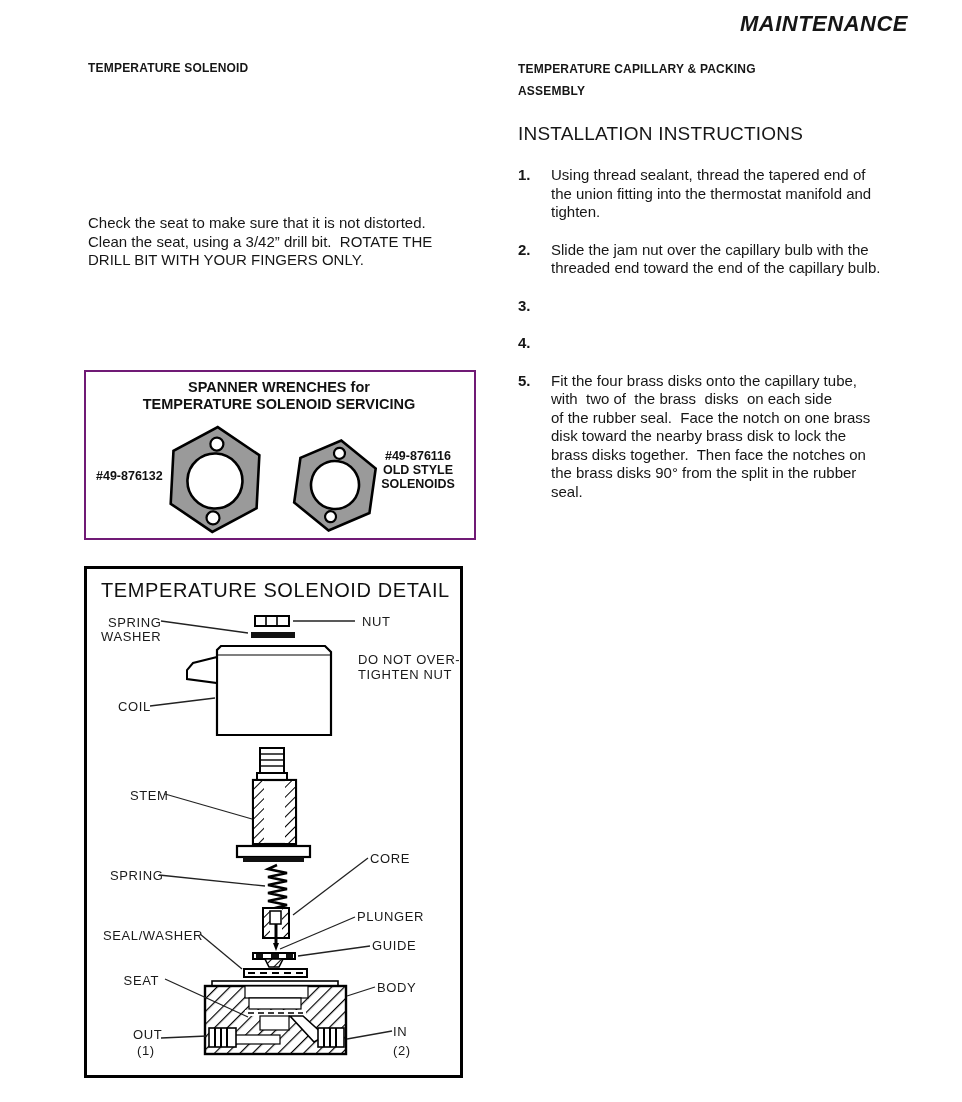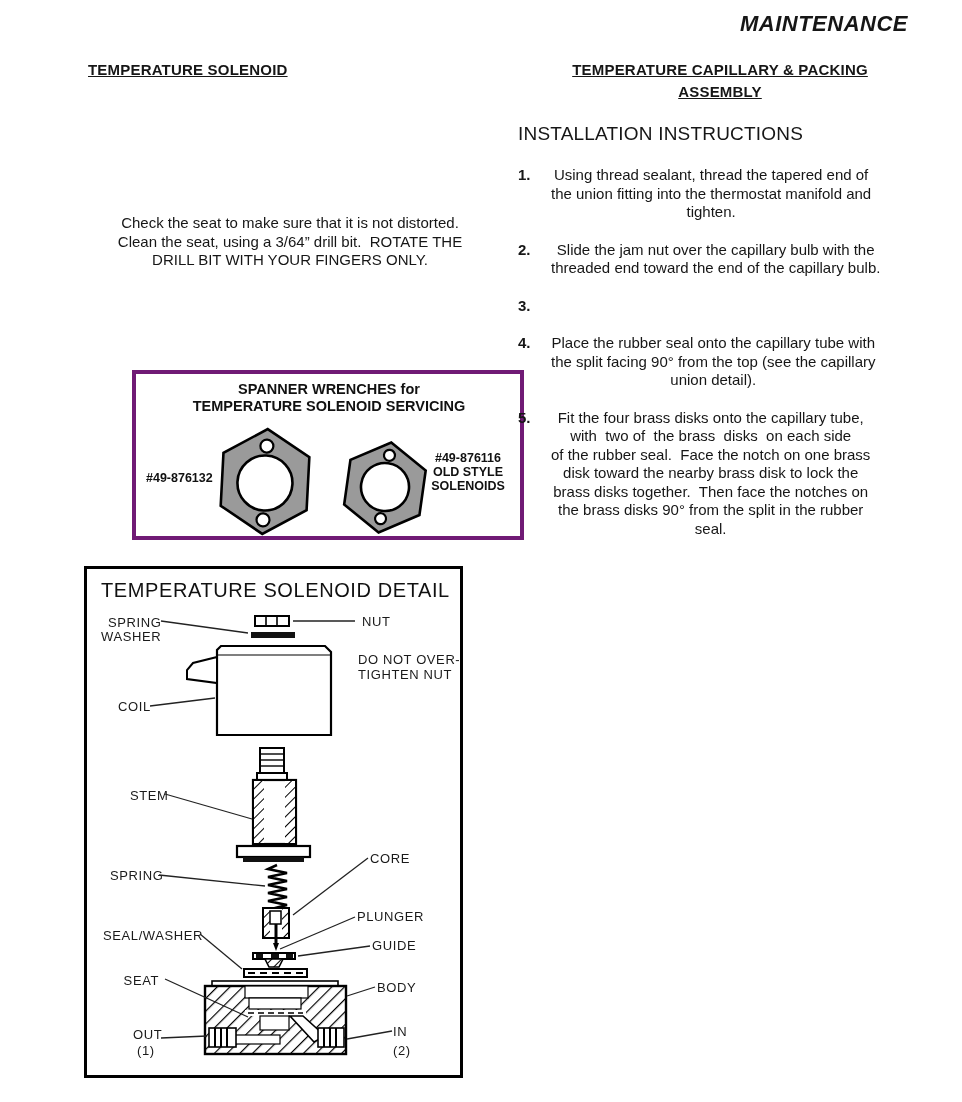--- a/index.html
+++ b/index.html
@@ -1,35 +1,35 @@
 <!DOCTYPE html>
 <html><head>
 <meta charset="utf-8">
 <style>
   html,body{margin:0;padding:0;background:#e8e8e8;}
   #page{
     position:relative;width:962px;height:1102px;background:#ffffff;
     font-family:"Liberation Sans",sans-serif;color:#161616;overflow:hidden;
     margin:0 auto;
   }
-  .pre{white-space:pre-wrap;text-align:center;}
+  .pre{white-space:pre-wrap;}
   .maint{
     position:absolute;top:11px;left:0;width:908px;text-align:right;
     font-size:22px;font-weight:bold;font-style:italic;letter-spacing:.5px;
   }
-  .h1{font-size:15px;font-weight:bold;letter-spacing:.2px;text-decoration:underline;}
+  .h1{font-size:12px;font-weight:bold;letter-spacing:.2px;}
   .bodytxt{font-size:15px;line-height:18.5px;}
   .note{font-weight:bold;font-style:italic;}
   #ts-title{position:absolute;left:88px;top:61px;}
   #ts-p1{position:absolute;left:88px;top:99px;width:404px;}
   #ts-p2{position:absolute;left:88px;top:214px;width:404px;}
   #ts-note{position:absolute;left:88px;top:287px;width:404px;}
   #fig-spanner{
     position:absolute;left:84px;top:370px;width:392px;height:170px;
-    border:4px solid #701a75;box-sizing:border-box;background:#fff;margin-left:48px;
+    border:2px solid #701a75;box-sizing:border-box;background:#fff;
   }
   #fig-detail{
     position:absolute;left:84px;top:566px;width:379px;height:512px;
     border:3px solid #000;box-sizing:border-box;background:#fff;
   }
   #rc-title{position:absolute;left:518px;top:59px;width:404px;line-height:21.5px;}
   #rc-sub{position:absolute;left:518px;top:123px;font-size:19px;letter-spacing:.2px;}
   #rc-steps{position:absolute;left:518px;top:166px;width:410px;}
   .step{display:flex;margin-bottom:19px;}
   .step .num{width:33px;flex:none;font-weight:bold;font-size:15px;line-height:18.5px;}
@@ -41,21 +41,21 @@
 </style>
 </head>
 <body>
 
 <div id="page">
 
   <div class="maint">MAINTENANCE</div>
 
   <div id="ts-title" class="h1">TEMPERATURE SOLENOID</div>
   <div id="ts-p2" class="bodytxt pre">Check the seat to make sure that it is not distorted.
-Clean the seat, using a 3/64” drill bit.  ROTATE THE
+Clean the seat, using a 3/42” drill bit.  ROTATE THE
 DRILL BIT WITH YOUR FINGERS ONLY.</div>
 
   <div id="fig-spanner">
     <svg viewBox="0 0 386 164" width="386" height="164">
       <text class="sbold" x="193" y="20" font-size="14.5" text-anchor="middle">SPANNER WRENCHES for</text>
       <text class="sbold" x="193" y="37" font-size="14.5" text-anchor="middle">TEMPERATURE SOLENOID SERVICING</text>
 
       <g transform="rotate(3 129 108)">
         <polygon points="129,55 172,81 172,134 129,160 86,134 86,81" fill="#9a9a9a" stroke="#000" stroke-width="2.6"></polygon>
         <circle cx="129" cy="109" r="27.5" fill="#fff" stroke="#000" stroke-width="2.6"></circle>
@@ -214,23 +214,20 @@
     <div class="step">
       <span class="num">2.</span>
       <span class="txt pre">Slide the jam nut over the capillary bulb with the
 threaded end toward the end of the capillary bulb.</span>
     </div>
     <div class="step">
       <span class="num">3.</span>
     </div>
     <div class="step">
       <span class="num">4.</span>
-      <span class="txt pre">Place the rubber seal onto the capillary tube with
-the split facing 90° from the top (see the capillary
-union detail).</span>
     </div>
     <div class="step">
       <span class="num">5.</span>
       <span class="txt pre">Fit the four brass disks onto the capillary tube,
 with  two of  the brass  disks  on each side
 of the rubber seal.  Face the notch on one brass
 disk toward the nearby brass disk to lock the
 brass disks together.  Then face the notches on
 the brass disks 90° from the split in the rubber
 seal.</span>

